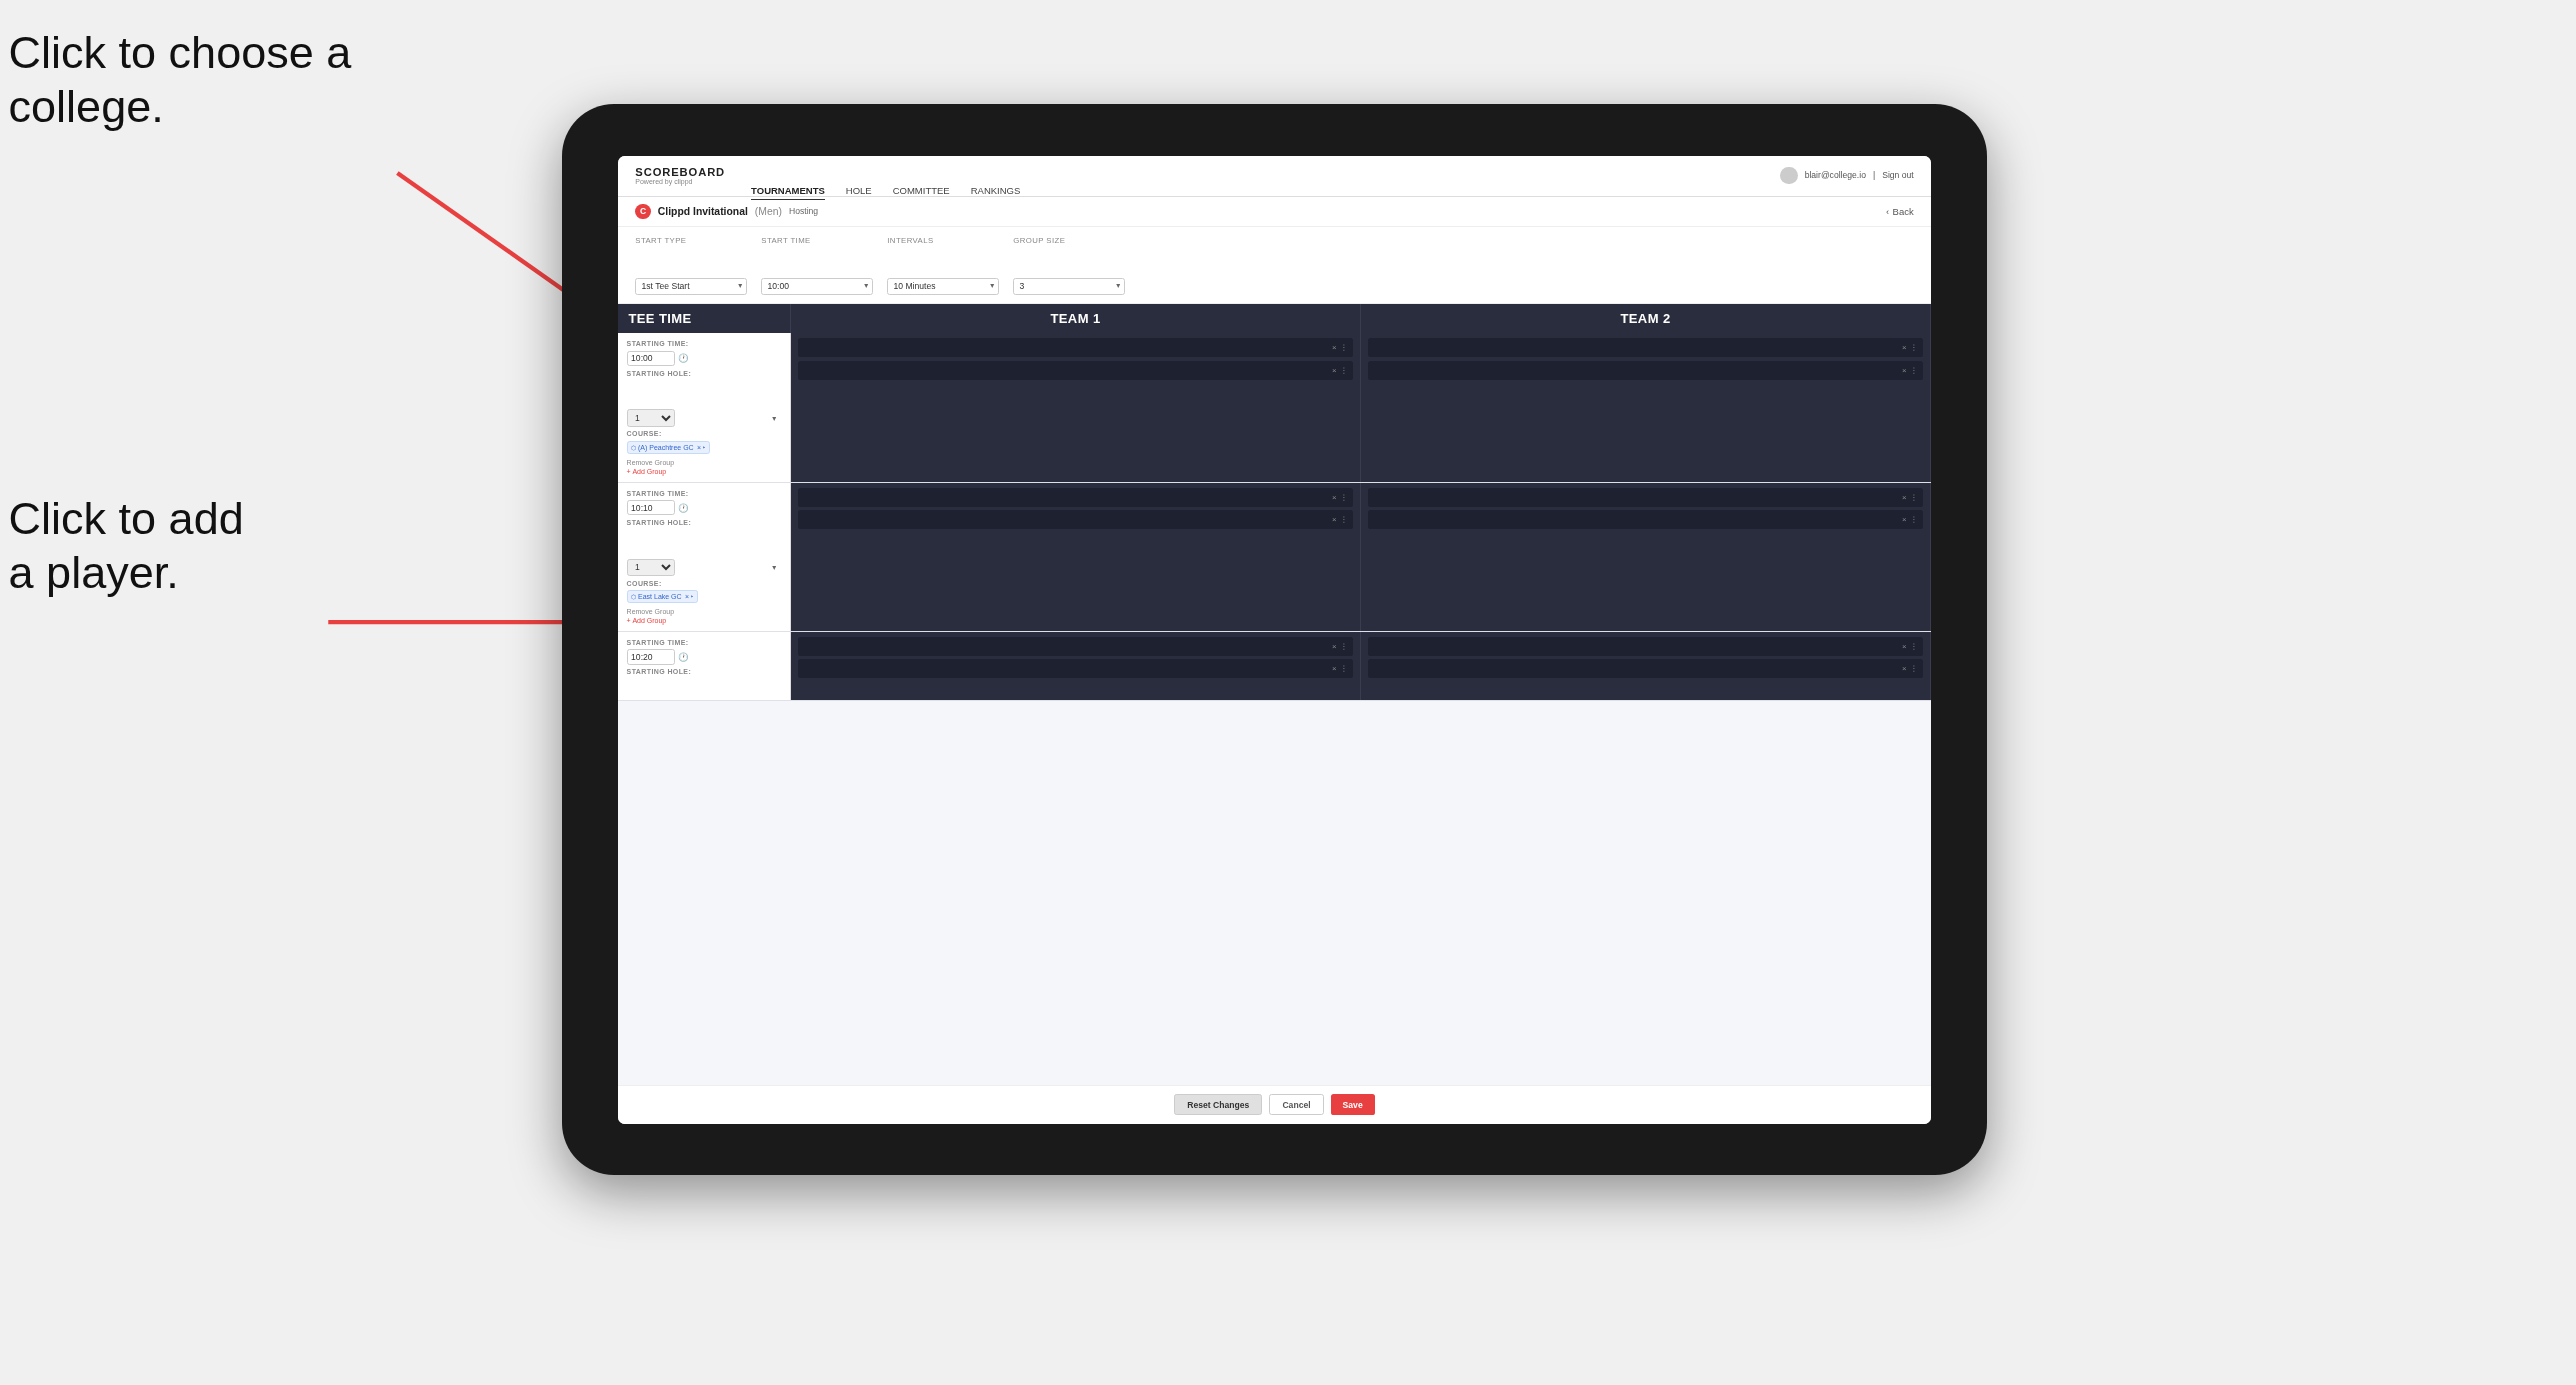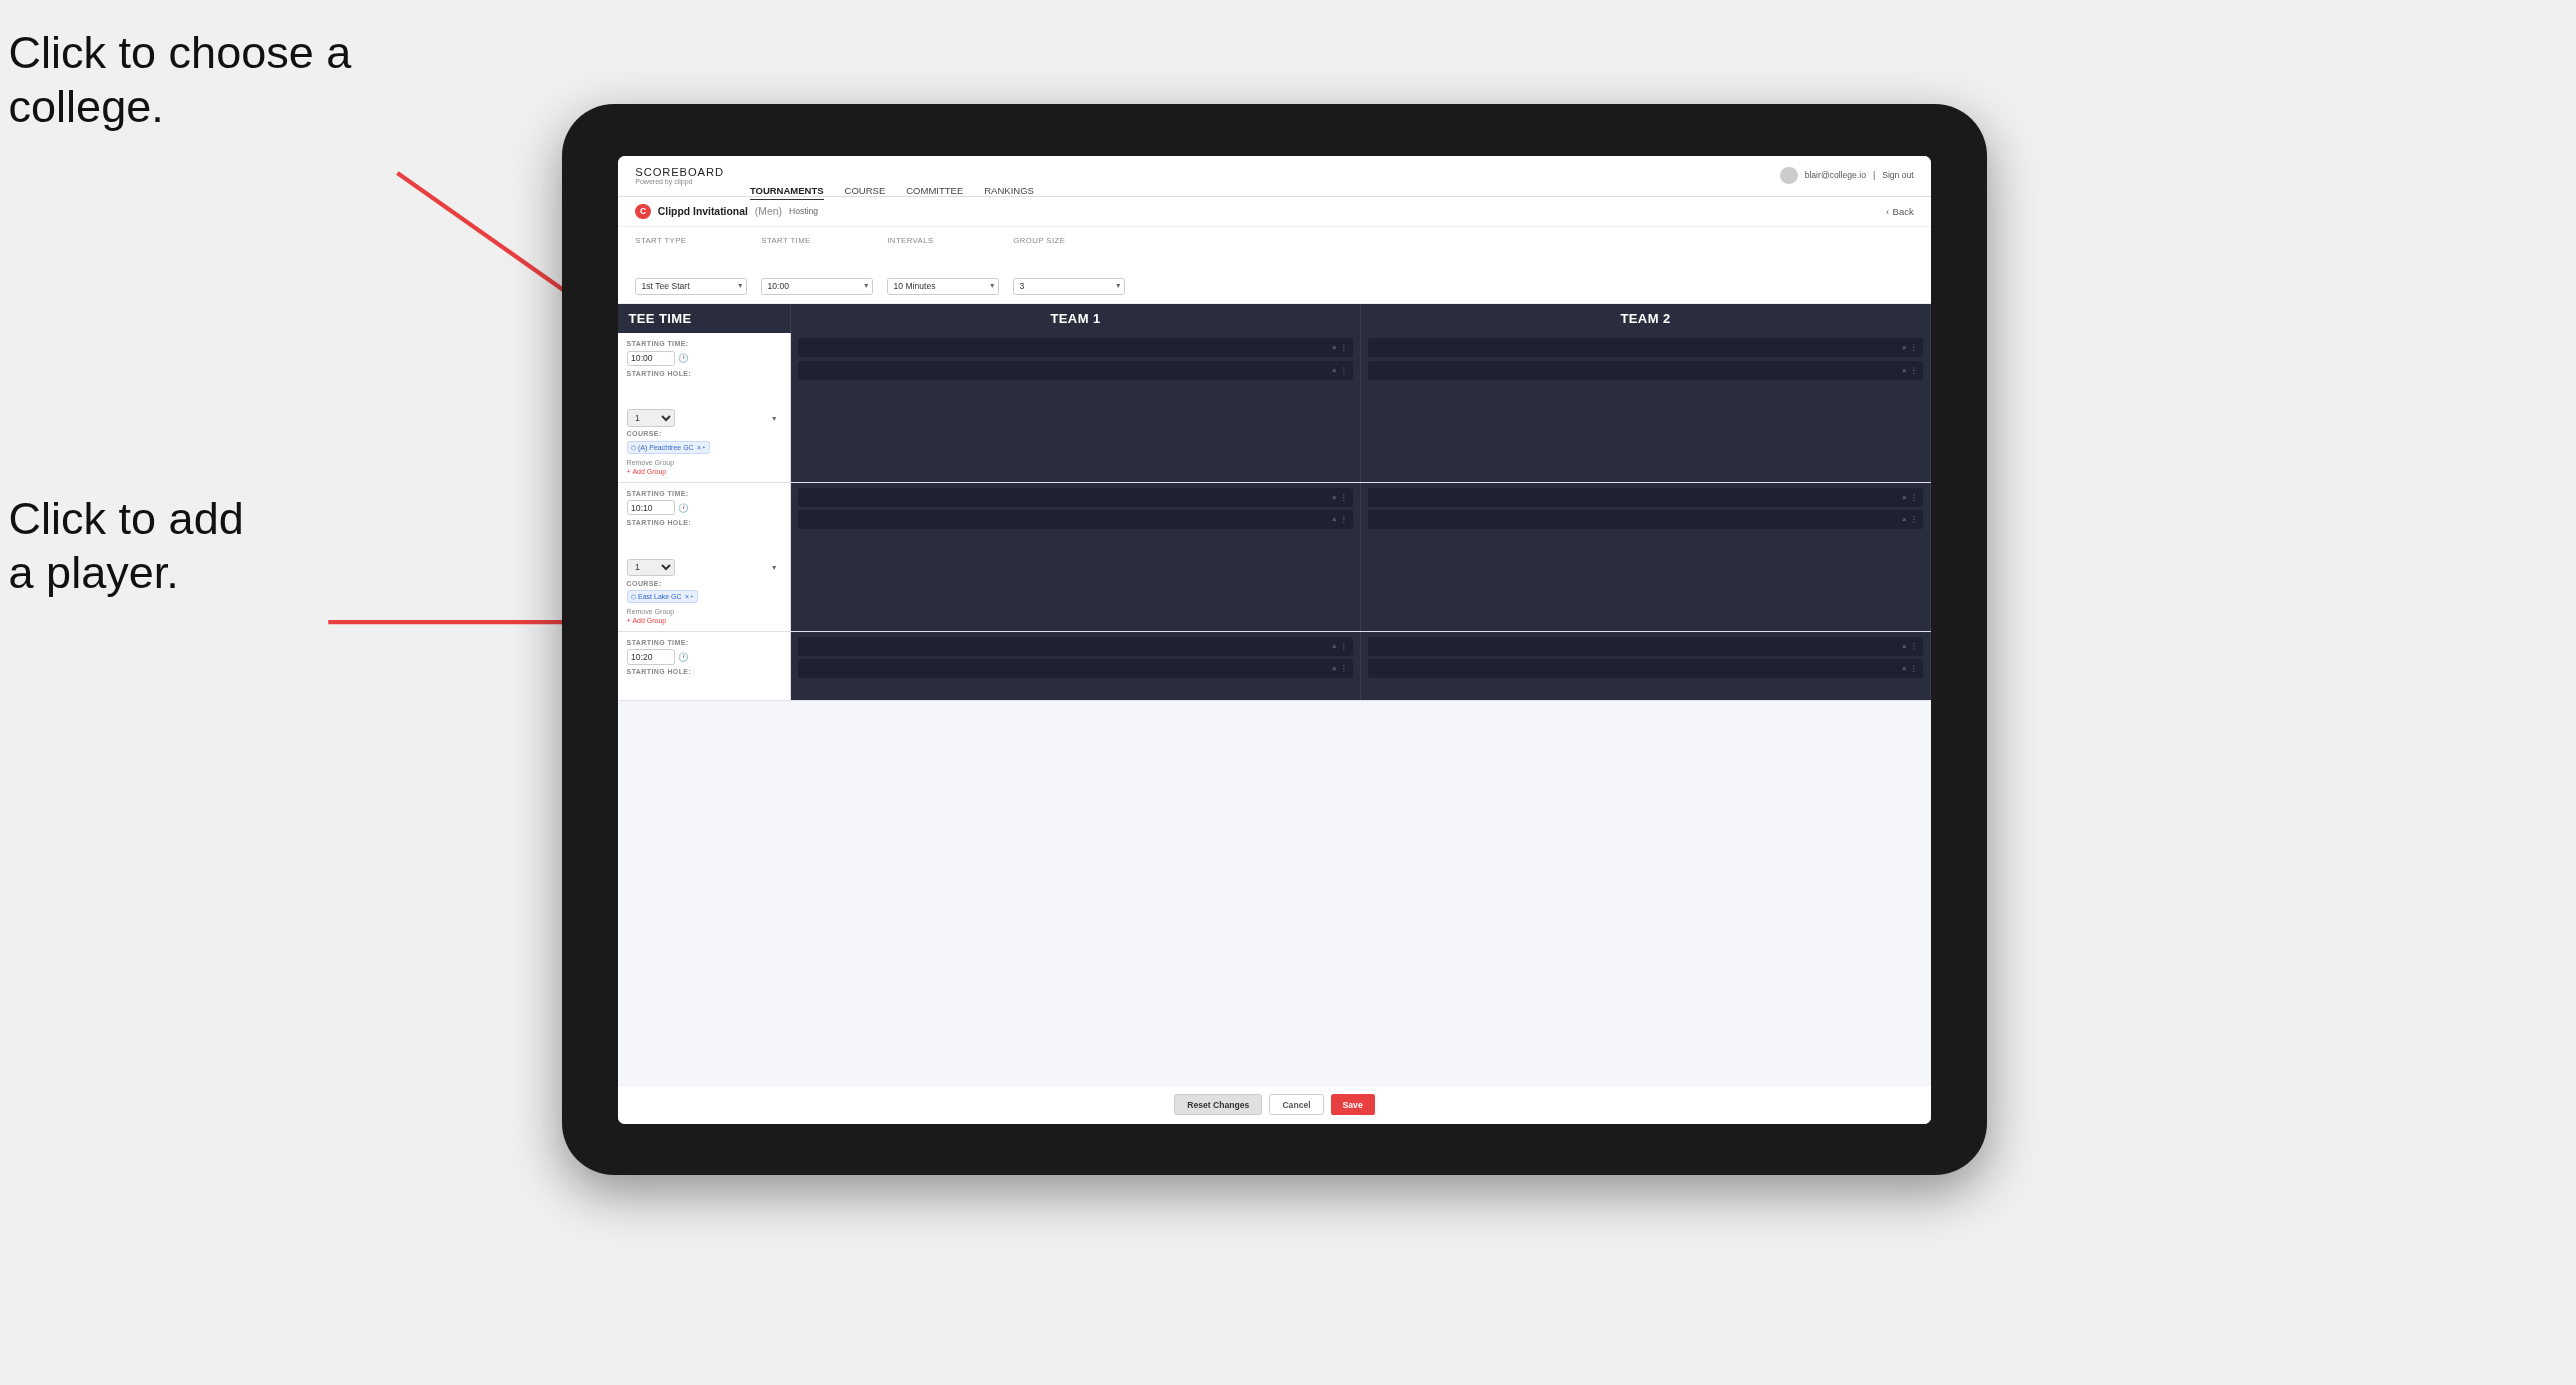--- a/index.html
+++ b/index.html
@@ -74,21 +74,21 @@
     }
 
     .logo-area {
       display: flex;
       flex-direction: column;
       margin-right: 26px;
     }
 
     .logo-text {
       font-size: 11.2px;
-      font-weight: 400;
+      font-weight: 700;
       letter-spacing: 0.9px;
       color: #222;
     }
 
     .logo-sub {
       font-size: 7px;
       color: #888;
     }
 
     .nav-links {
@@ -446,21 +446,21 @@
 <div class="tablet-shell">
   <div class="tablet-screen">
 
     <div class="nav-bar">
       <div class="logo-area">
         <span class="logo-text">SCOREBOARD</span>
         <span class="logo-sub">Powered by clippd</span>
       </div>
       <div class="nav-links">
         <a class="nav-link active">TOURNAMENTS</a>
-        <a class="nav-link">COURSE</a>
+        <a class="nav-link">HOLE</a>
         <a class="nav-link">COMMITTEE</a>
         <a class="nav-link">RANKINGS</a>
       </div>
       <div class="nav-right">
         <div class="user-avatar"></div>
         <span>blair@college.io</span>
         <span> | </span>
         <a style="cursor:pointer;color:#555;text-decoration:none;font-size:8.6px;">Sign out</a>
       </div>
     </div>

